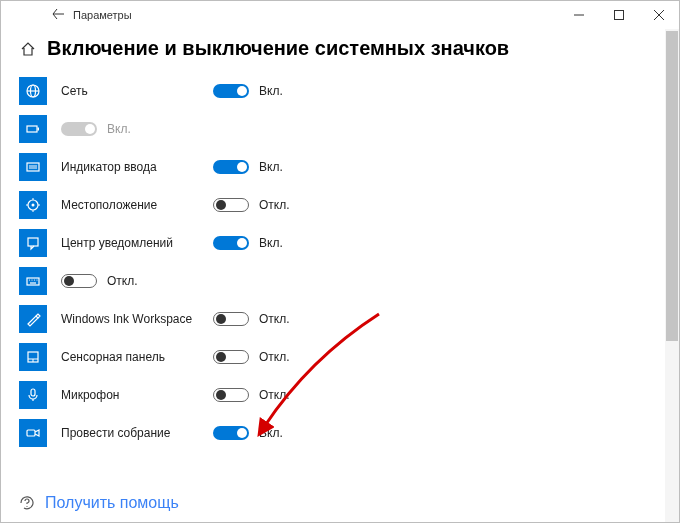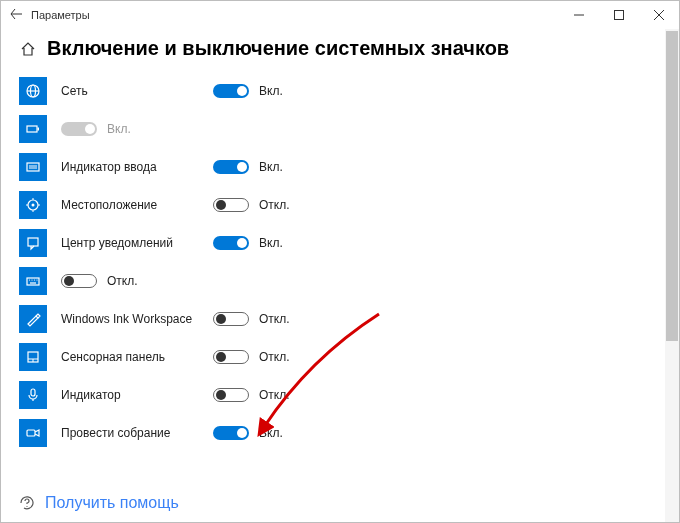--- a/index.html
+++ b/index.html
@@ -1,18 +1,18 @@
 <!DOCTYPE html>
 <html><head>
 <meta charset="utf-8">
 <style>
   * { box-sizing: border-box; margin: 0; padding: 0; }
   html, body { width: 680px; height: 523px; font-family: "Segoe UI", Arial, sans-serif; background: #fff; overflow: hidden; }
   .window { width: 680px; height: 523px; border: 1px solid #bdbdbd; display: flex; flex-direction: column; position: relative; }
-  .titlebar { height: 28px; display: flex; align-items: center; font-size: 11px; color: #333; }
+  .titlebar { height: 28px; display: flex; align-items: center; font-size: 11px; color: #333; padding-left: 42px; }
   .titlebar .back { width: 30px; text-align: center; font-size: 13px; cursor: default; }
   .titlebar .title { flex: 1; }
   .titlebar .ctl { width: 40px; height: 28px; display: flex; align-items: center; justify-content: center; }
   .titlebar .ctl svg { display: block; }
   .header { display: flex; align-items: center; padding: 8px 18px 12px 18px; }
   .header .home { width: 18px; height: 18px; margin-right: 10px; display:flex; align-items:center; justify-content:center;}
   .header h1 { font-size: 20px; font-weight: 700; color: #000; }
   .content { flex: 1; overflow-y: auto; padding: 0 18px 6px 18px; position: relative; }
   .row { display: flex; align-items: center; height: 38px; }
   .iconbox { width: 28px; height: 28px; background: #0078d7; display: flex; align-items: center; justify-content: center; margin-right: 14px; flex-shrink:0;}
@@ -189,21 +189,21 @@
         <div class="state">Откл.</div>
       </div>
       <div class="row">
         <div class="iconbox">
           <svg width="16" height="16" viewBox="0 0 16 16">
             <rect x="6" y="2" width="4" height="7" rx="2" stroke="#fff" stroke-width="1.2" fill="none"></rect>
             <path d="M4 8 a4 4 0 0 0 8 0" stroke="#fff" stroke-width="1.2" fill="none"></path>
             <line x1="8" y1="12" x2="8" y2="14" stroke="#fff" stroke-width="1.2"></line>
           </svg>
         </div>
-        <div class="label">Индикатор</div>
+        <div class="label">Микрофон</div>
         <div class="toggle off">
           <div class="knob"></div>
         </div>
         <div class="state">Откл.</div>
       </div>
       <div class="row">
         <div class="iconbox">
           <svg width="16" height="16" viewBox="0 0 16 16">
             <rect x="2" y="5" width="8" height="6" rx="1" stroke="#fff" stroke-width="1.2" fill="none"></rect>
             <path d="M10 7 L14 5 L14 11 L10 9" stroke="#fff" stroke-width="1.2" fill="none"></path>

